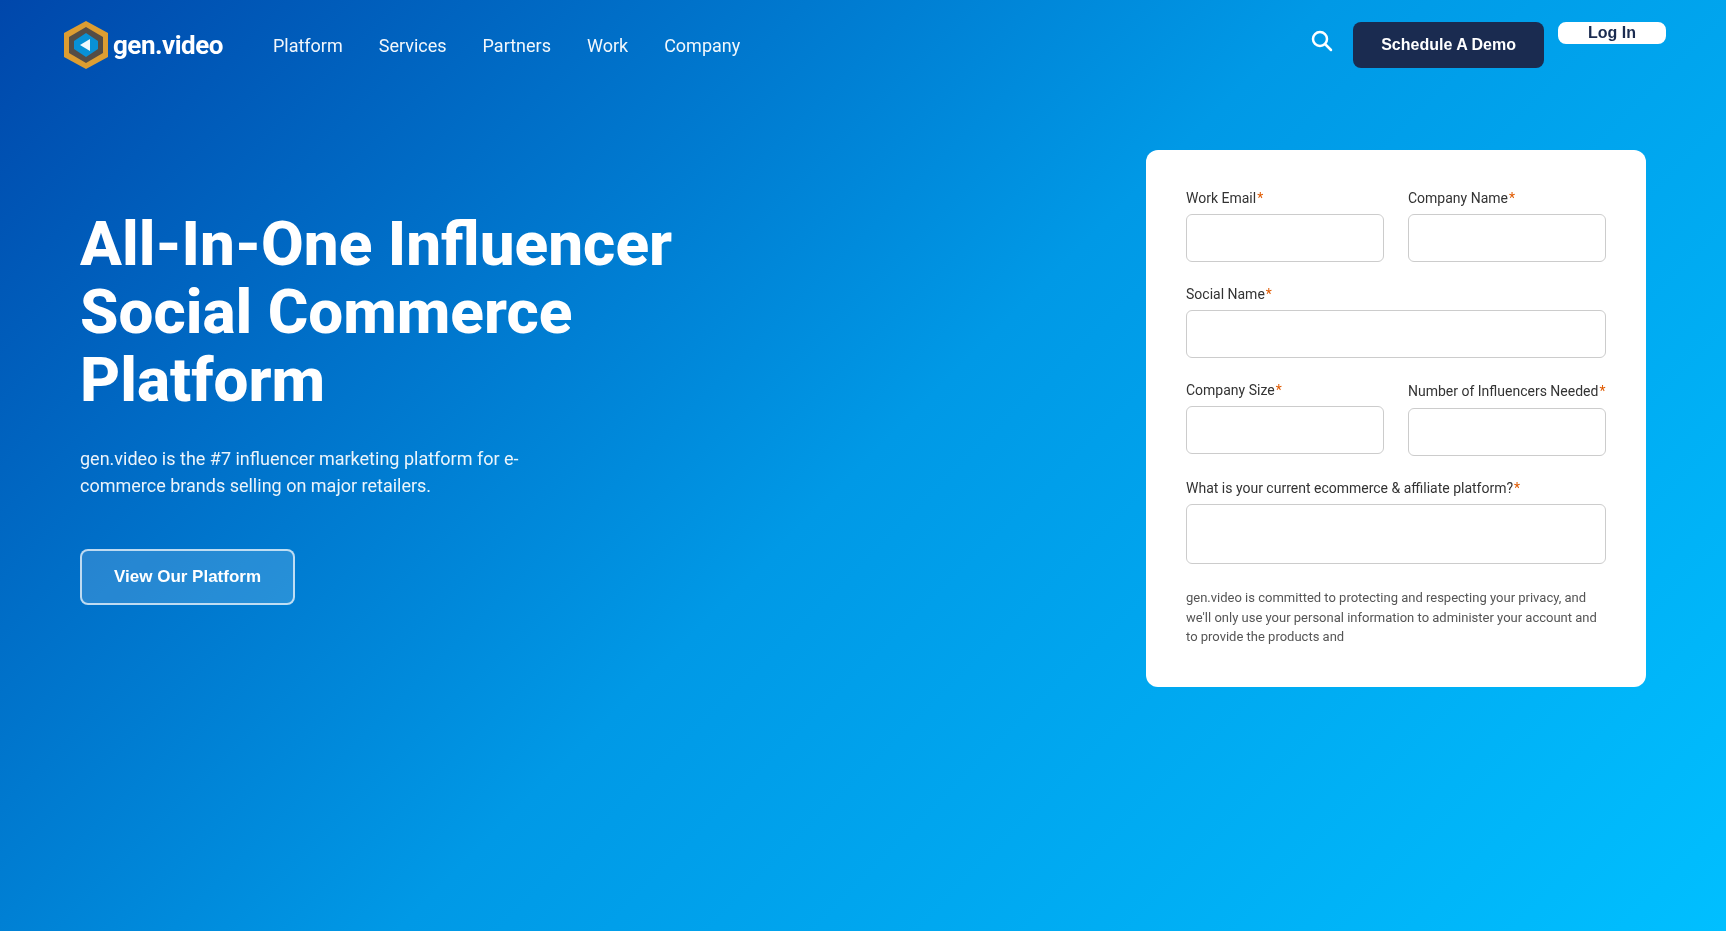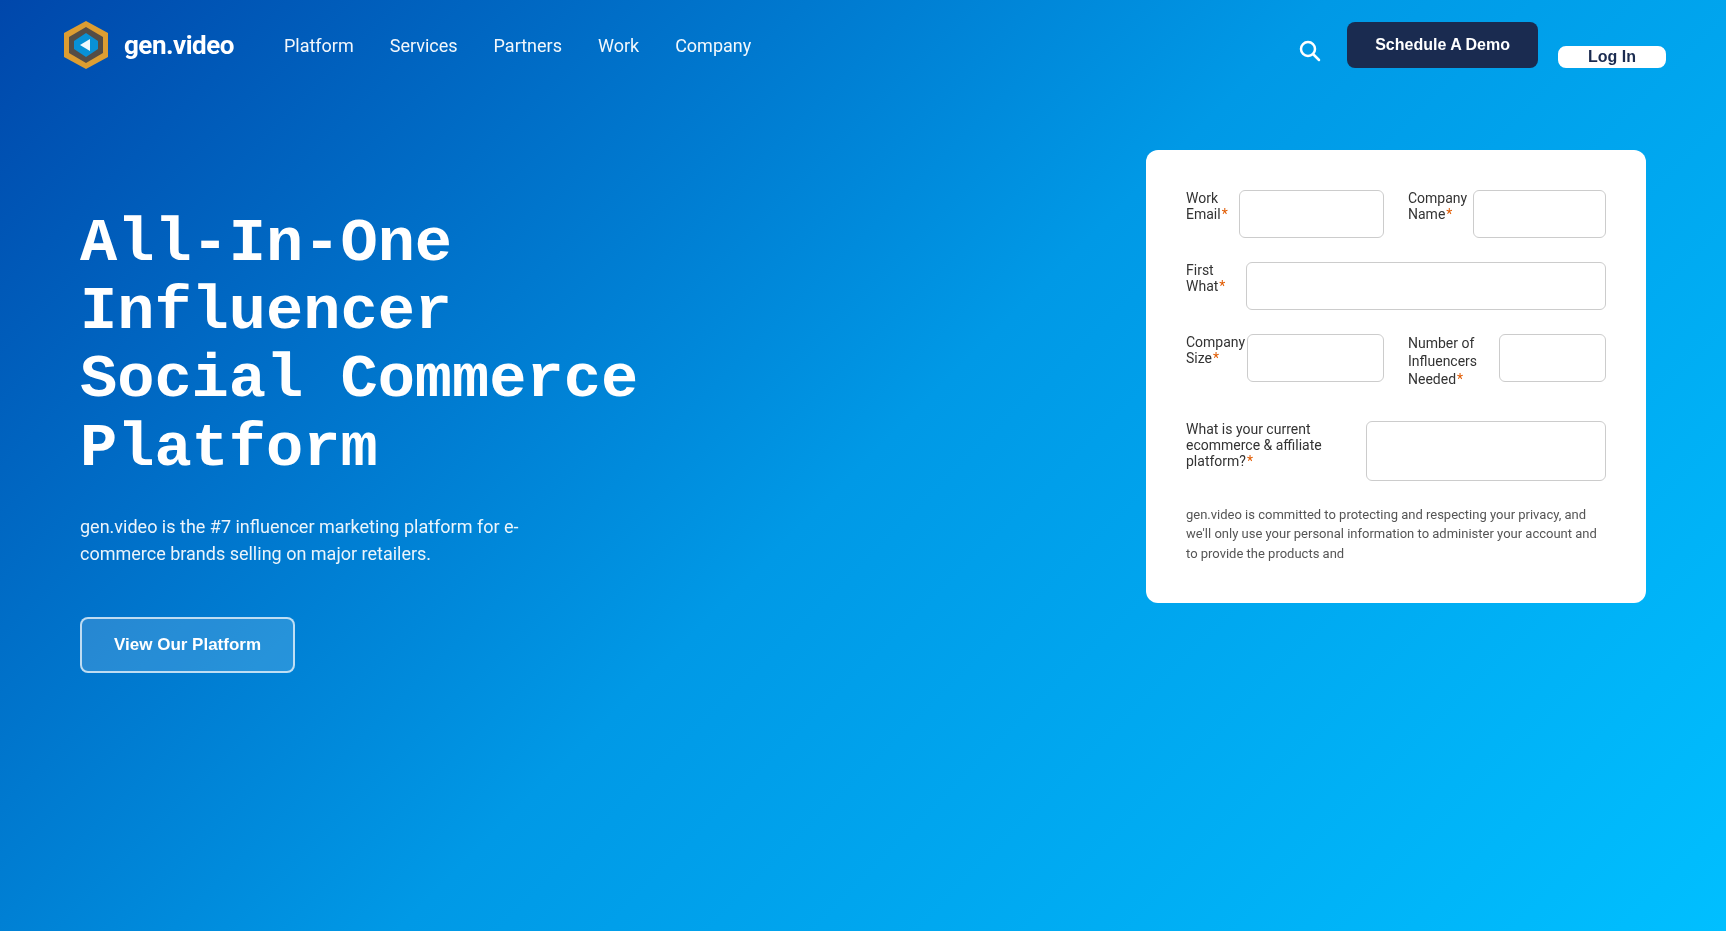--- a/index.html
+++ b/index.html
@@ -37,21 +37,21 @@
 
     .header-left {
       display: flex;
       align-items: center;
       gap: 50px;
     }
 
     .logo-area {
       display: flex;
       align-items: center;
-      gap: 12px;
+      gap: 1px;
       cursor: pointer;
     }
 
     
     .logo-icon {
       width: 52px;
       height: 52px;
       position: relative;
     }
 
@@ -77,22 +77,22 @@
       color: white;
       font-size: 18px;
       font-weight: 400;
       cursor: pointer;
       text-decoration: none;
       opacity: 0.95;
     }
 
     .header-right {
       display: flex;
-      align-items: flex-end;
-      gap: 20px;
+      align-items: flex-start;
+      gap: 14px;
     }
 
     .search-icon-btn {
       color: white;
       cursor: pointer;
       display: flex;
       align-items: center;
       justify-content: center;
       width: 36px;
       height: 36px;
@@ -135,21 +135,20 @@
       padding-top: 60px;
     }
 
     .hero-title {
       font-size: 62px;
       font-weight: 800;
       color: white;
       line-height: 1.1;
       margin-bottom: 30px;
       max-width: 600px;
-      font-family: Liberation Mono, monospace;
     }
 
     .hero-subtitle {
       font-size: 18px;
       color: rgba(255, 255, 255, 0.92);
       line-height: 1.5;
       max-width: 520px;
       margin-bottom: 50px;
     }
 
@@ -180,20 +179,21 @@
 
     .form-row {
       display: flex;
       gap: 24px;
       margin-bottom: 24px;
     }
 
     .form-field {
       flex: 1;
       display: flex;
+      flex-direction: column;
     }
 
     .form-field.full-width {
       flex: 1 1 100%;
     }
 
     .field-label {
       font-size: 14px;
       color: #333;
       margin-bottom: 8px;
@@ -309,21 +309,21 @@
           <label class="field-label">
             <span>Company Name</span><span class="required">*</span>
           </label>
           <input type="text" class="field-input" style="">
         </div>
       </div>
 
       <div class="form-row">
         <div class="form-field">
           <label class="field-label">
-            <span>First What</span><span class="required">*</span>
+            <span>Social Name</span><span class="required">*</span>
           </label>
           <input type="text" class="field-input" style="">
         </div>
       </div>
 
 
       <div class="form-row">
         <div class="form-field">
           <label class="field-label">
             <span>Company Size</span><span class="required">*</span>

